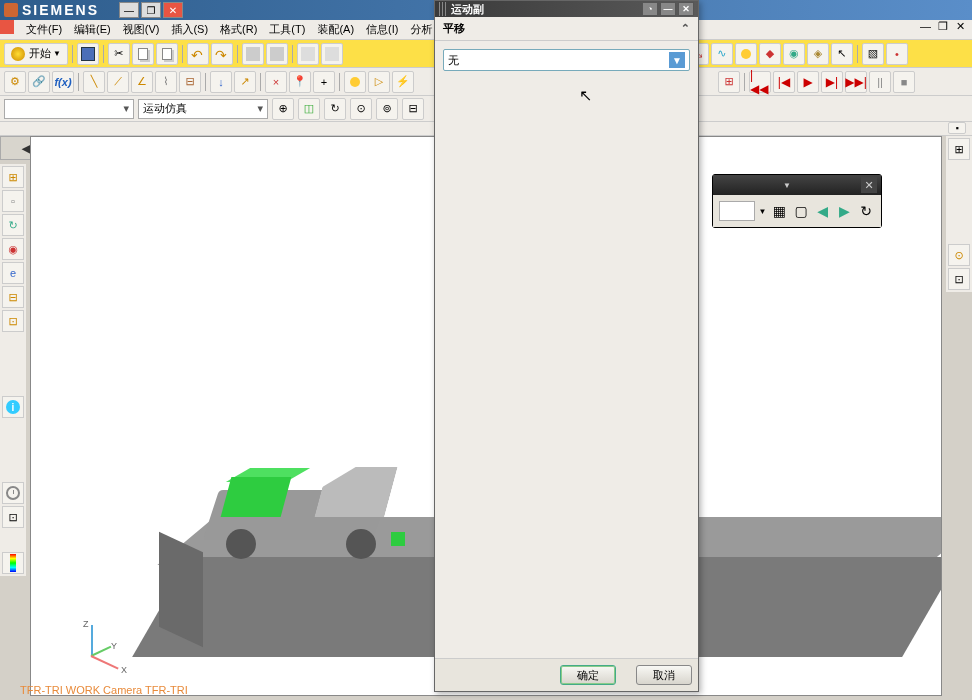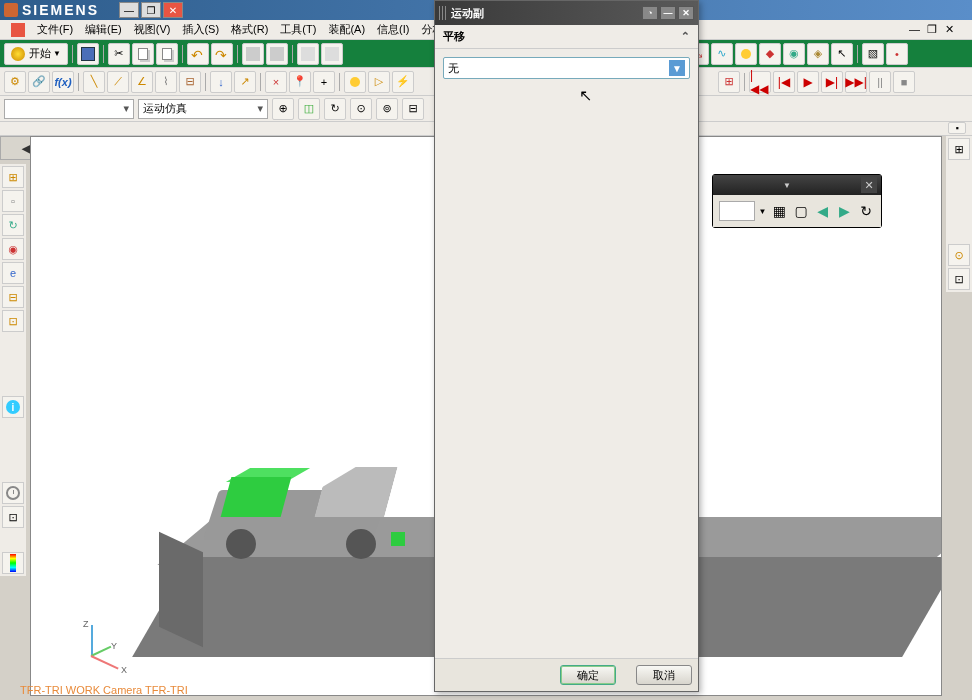--- a/index.html
+++ b/index.html
@@ -6,25 +6,25 @@
 body { width: 972px; height: 700px; background: #d4d0c8; overflow: hidden; position: relative; }
 
 .title-bar { height: 20px; background: linear-gradient(to right, #2e5d8c, #5a8ec9); display: flex; align-items: center; padding: 0 4px; color: #fff; }
 .title-bar .logo { width: 14px; height: 14px; background: #c63; border-radius: 2px; margin-right: 4px; }
 .title-bar .title-text { flex: 1; font-weight: bold; font-size: 12px; }
 .title-bar .siemens { font-weight: bold; font-size: 14px; letter-spacing: 2px; margin-right: 20px; color: #fff; }
 .title-bar .win-btns { display: flex; gap: 2px; }
 .title-bar .win-btn { width: 20px; height: 16px; background: #ddd; border: 1px solid #888; display: flex; align-items: center; justify-content: center; font-size: 10px; cursor: pointer; color: #000; }
 .title-bar .win-btn.close { background: #e85542; color: #fff; }
 
-.menu-bar { height: 20px; background: #efece7; display: flex; align-items: center; padding: 0 11px; border-bottom: 1px solid #ccc; }
+.menu-bar { height: 20px; background: #efece7; display: flex; padding: 0 0; border-bottom: 1px solid #ccc; }
 .menu-bar .mlogo { width: 14px; height: 14px; background: #e85542; margin-right: 6px; }
 .menu-item { padding: 2px 6px; cursor: pointer; }
 
-.toolbar { height: 28px; background: #15803d; display: flex; align-items: center; padding: 0 4px; border-bottom: 1px solid #ccc; gap: 2px; }
+.toolbar { height: 28px; background: #fde047; display: flex; align-items: center; padding: 0 4px; border-bottom: 1px solid #ccc; gap: 2px; }
 .tb-btn { width: 22px; height: 22px; background: #f5f3ee; border: 1px solid #ccc; display: flex; align-items: center; justify-content: center; cursor: pointer; border-radius: 2px; }
 .tb-sep { width: 1px; height: 18px; background: #aaa; margin: 0 2px; }
 
 .toolbar2 { height: 28px; background: #efece7; display: flex; align-items: center; padding: 0 4px; border-bottom: 1px solid #ccc; gap: 2px; }
 
 .toolbar3 { height: 26px; background: #efece7; display: flex; align-items: center; padding: 0 4px; border-bottom: 1px solid #ccc; gap: 4px; }
 .combo { height: 20px; background: #fff; border: 1px solid #aaa; display: flex; align-items: center; padding: 0 4px; }
 .combo .arrow { margin-left: auto; color: #555; }
 
 .main-area { position: relative; height: 560px; background: #d4d0c8; }
@@ -63,21 +63,21 @@
 
 .float-panel { position: absolute; right: 90px; top: 38px; width: 170px; background: #2a2a2a; border: 1px solid #000; border-radius: 3px; }
 .float-panel .fp-title { height: 20px; background: linear-gradient(#444, #222); display: flex; align-items: center; padding: 0 4px; color: #ccc; }
 .float-panel .fp-close { margin-left: auto; width: 16px; height: 16px; background: #444; color: #ccc; display: flex; align-items: center; justify-content: center; cursor: pointer; }
 .float-panel .fp-body { background: #e8e5dd; padding: 6px; display: flex; align-items: center; gap: 4px; }
 .fp-body .fld { width: 40px; height: 20px; background: #fff; border: 1px solid #aaa; }
 .fp-nav-btn { width: 20px; height: 20px; display: flex; align-items: center; justify-content: center; cursor: pointer; font-size: 14px; }
 
 
 .dialog { position: absolute; left: 434px; top: 0; width: 265px; height: 692px; background: #efece7; border: 1px solid #666; box-shadow: 2px 2px 6px rgba(0,0,0,0.3); z-index: 100; display: flex; flex-direction: column; }
-.dialog .dlg-title { height: 24px; background: linear-gradient(to right, #3a3a3a, #5a5a5a); color: #fff; display: flex; align-items: center; padding: 0 4px; font-weight: bold; }
+.dialog .dlg-title { height: 16px; background: linear-gradient(to right, #3a3a3a, #5a5a5a); color: #fff; display: flex; align-items: center; padding: 0 4px; font-weight: bold; }
 .dialog .dlg-title .grip { width: 8px; height: 14px; background: repeating-linear-gradient(90deg, #888 0 1px, transparent 1px 3px); margin-right: 4px; }
 .dialog .dlg-title .dlg-btns { margin-left: auto; display: flex; gap: 2px; }
 .dialog .dlg-title .dlg-btn { width: 16px; height: 14px; background: #888; border: 1px solid #555; display: flex; align-items: center; justify-content: center; font-size: 9px; cursor: pointer; }
 .dialog .tabs { height: 22px; background: #e8e5dd; display: flex; padding: 2px 4px 0; gap: 2px; border-bottom: 1px solid #aaa; }
 .dialog .tab { padding: 2px 10px; background: #ddd; border: 1px solid #aaa; border-bottom: none; border-radius: 3px 3px 0 0; cursor: pointer; }
 .dialog .tab.active { background: #efece7; position: relative; top: 1px; }
 .dialog .section-head { height: 24px; display: flex; align-items: center; padding: 0 8px; font-weight: bold; border-bottom: 1px solid #ccc; }
 .dialog .section-head .chev { margin-left: auto; color: #555; }
 .dialog .section-body { padding: 8px; }
 .dialog .select { width: 100%; height: 22px; background: #fff; border: 1px solid #7ab; display: flex; align-items: center; padding: 0 4px; border-radius: 2px; }

